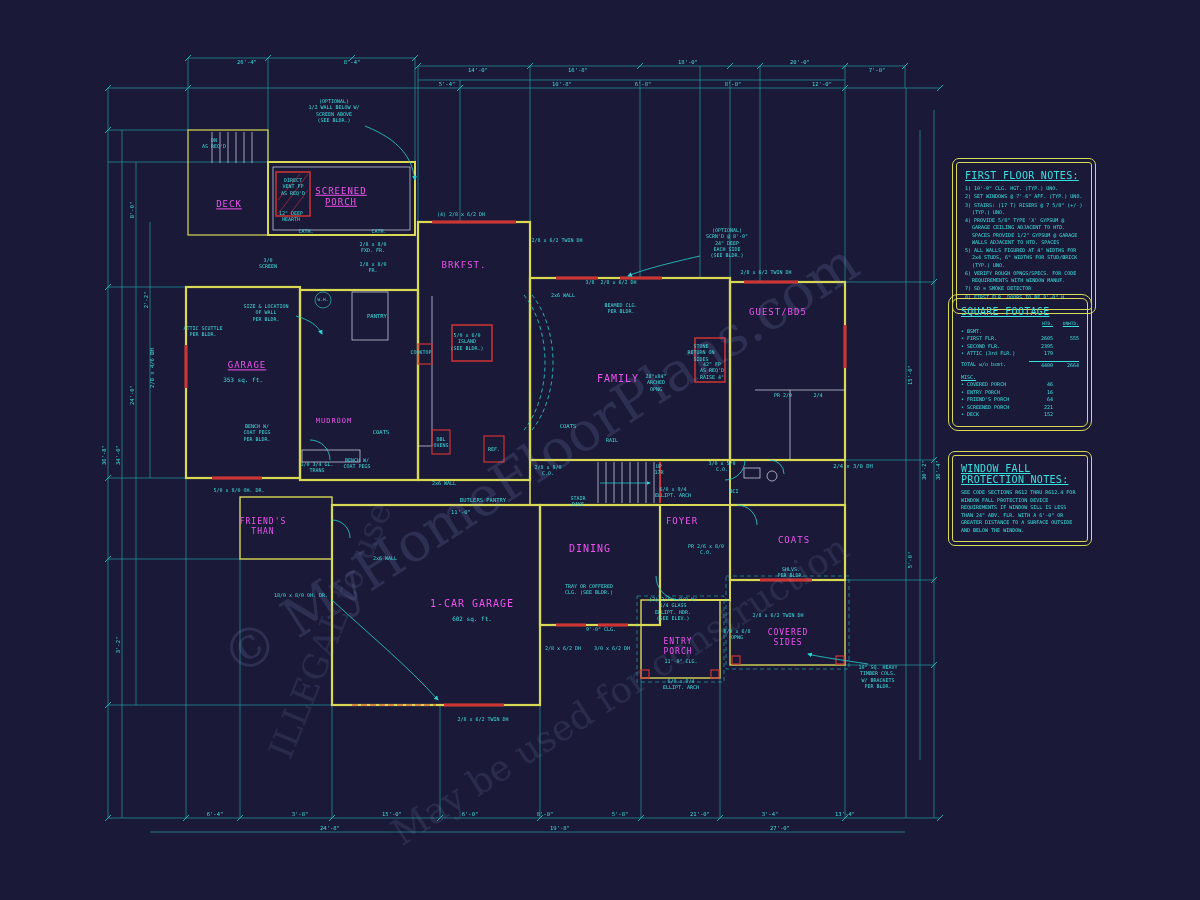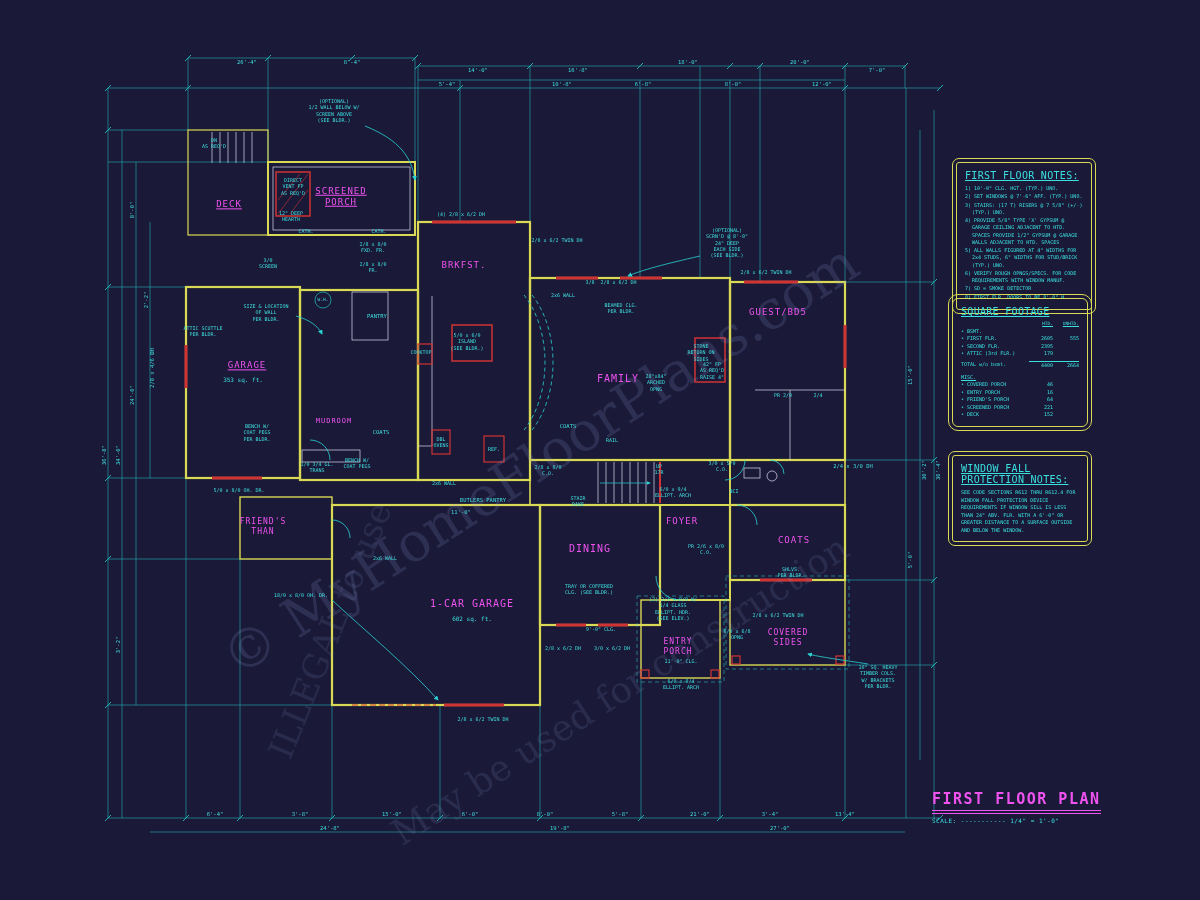--- a/index.html
+++ b/index.html
@@ -439,18 +439,14 @@
           <span class="v2"></span>
         </div>
       </div>
   </div>
 
   <div class="panel fall-panel">
     <div class="panel-title">WINDOW FALL PROTECTION NOTES:</div>
     <div class="panel-body">SEE CODE SECTIONS R612 THRU R612.4 FOR WINDOW FALL PROTECTION DEVICE REQUIREMENTS IF WINDOW SILL IS LESS THAN 24" ABV. FLR. WITH A 6'-0" OR GREATER DISTANCE TO A SURFACE OUTSIDE AND BELOW THE WINDOW.</div>
   </div>
 
-  <div class="titleblock">
-    <div class="plan-title">FIRST FLOOR PLAN</div>
-    <div class="plan-scale">SCALE: ----------- 1/4" = 1'-0"</div>
-  </div>
 
 </div>
 
 </body></html>

